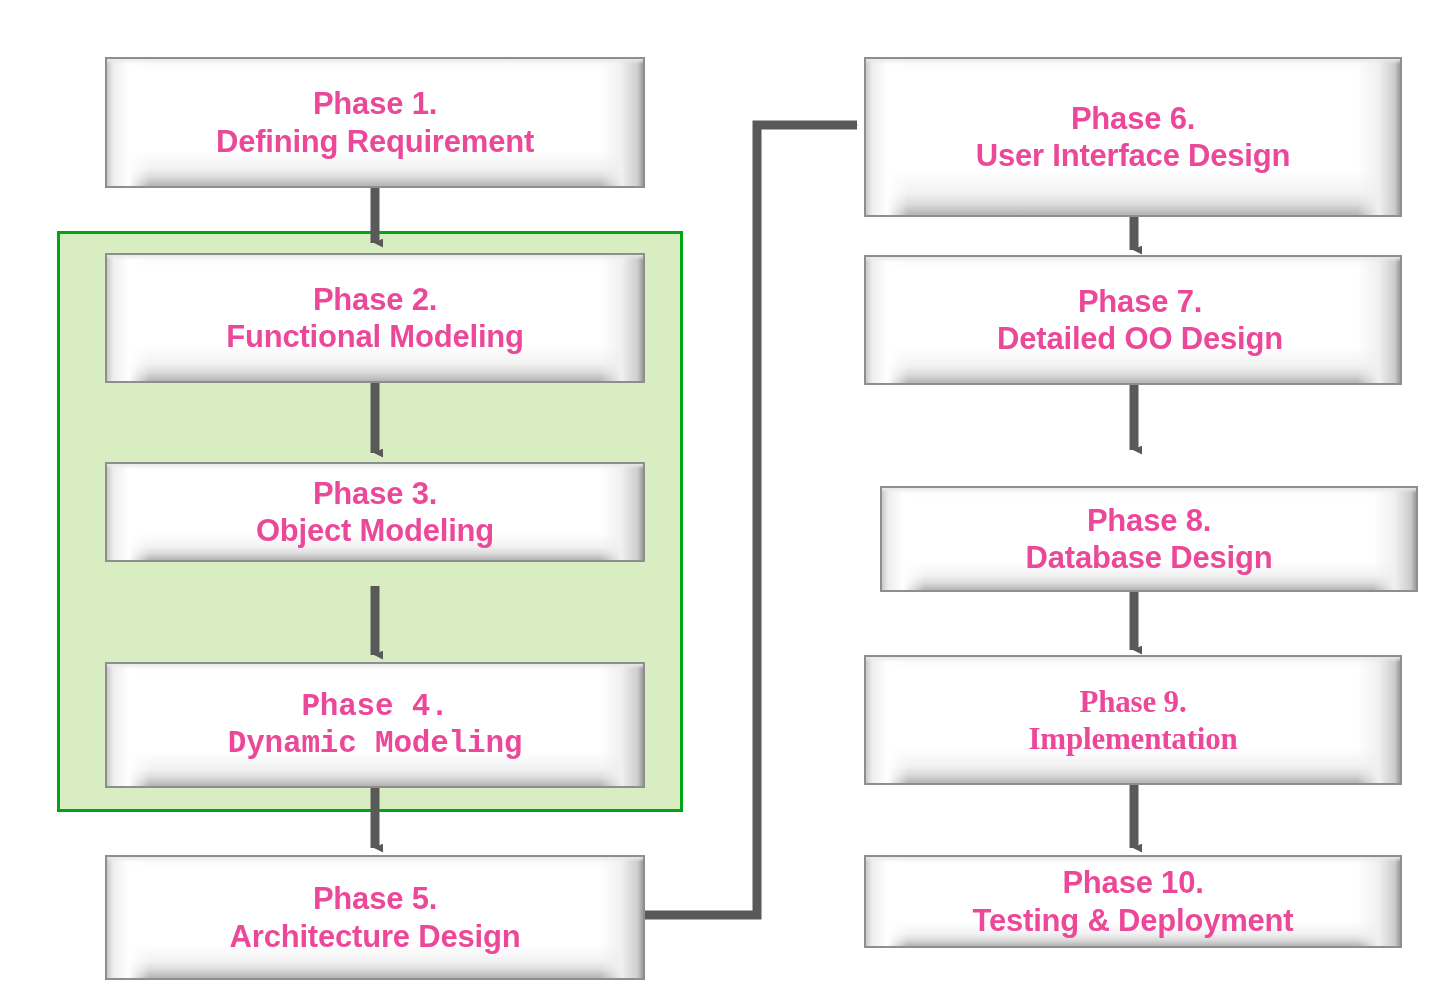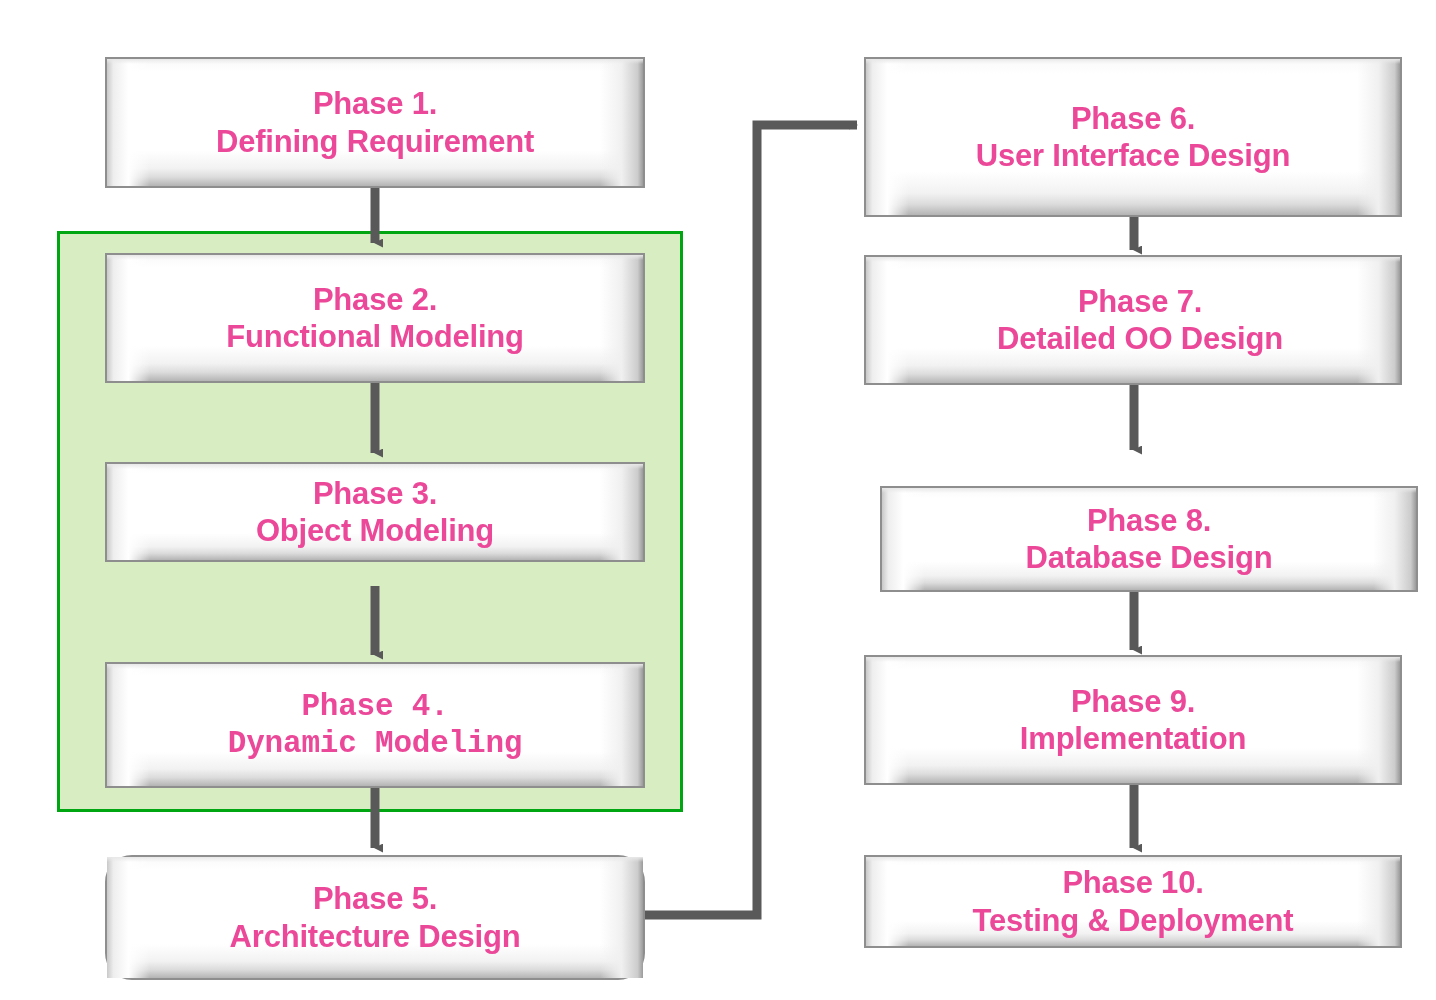--- a/index.html
+++ b/index.html
@@ -179,21 +179,21 @@
     <span class="phase-label">Phase 3.
 Object Modeling</span>
   </div>
 
   <div class="phase-box" style="left:105px; top:662px; width:540px; height:126px;font-family:Liberation Mono, monospace;">
     <span class="bevel"></span>
     <span class="phase-label">Phase 4.
 Dynamic Modeling</span>
   </div>
 
-  <div class="phase-box" style="left:105px; top:855px; width:540px; height:125px;border-radius:27px;">
+  <div class="phase-box" style="left:105px; top:855px; width:540px; height:125px;">
     <span class="bevel"></span>
     <span class="phase-label">Phase 5.
 Architecture Design</span>
   </div>
 
   <div class="phase-box" style="left:864px; top:57px; width:538px; height:160px;">
     <span class="bevel"></span>
     <span class="phase-label">Phase 6.
 User Interface Design</span>
   </div>
@@ -203,21 +203,21 @@
     <span class="phase-label">Phase 7.
 Detailed OO Design</span>
   </div>
 
   <div class="phase-box" style="left:880px; top:455px; width:538px; height:106px;margin-top:31px;">
     <span class="bevel"></span>
     <span class="phase-label">Phase 8.
 Database Design</span>
   </div>
 
-  <div class="phase-box" style="left:864px; top:655px; width:538px; height:130px;">
+  <div class="phase-box" style="left:864px; top:655px; width:538px; height:130px;font-family:Liberation Serif, serif;">
     <span class="bevel"></span>
     <span class="phase-label">Phase 9.
 Implementation</span>
   </div>
 
   <div class="phase-box" style="left:864px; top:855px; width:538px; height:93px;">
     <span class="bevel"></span>
     <span class="phase-label">Phase 10.
 Testing &amp; Deployment</span>
   </div>

